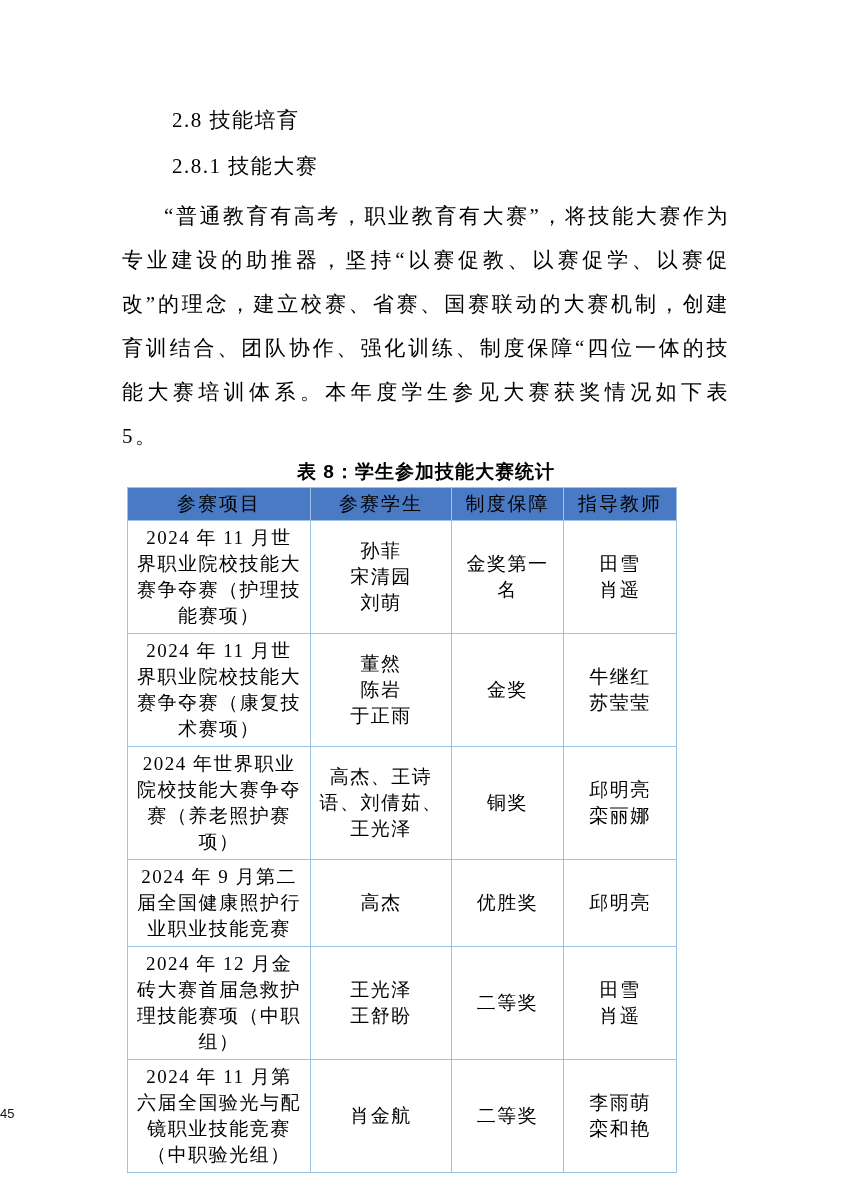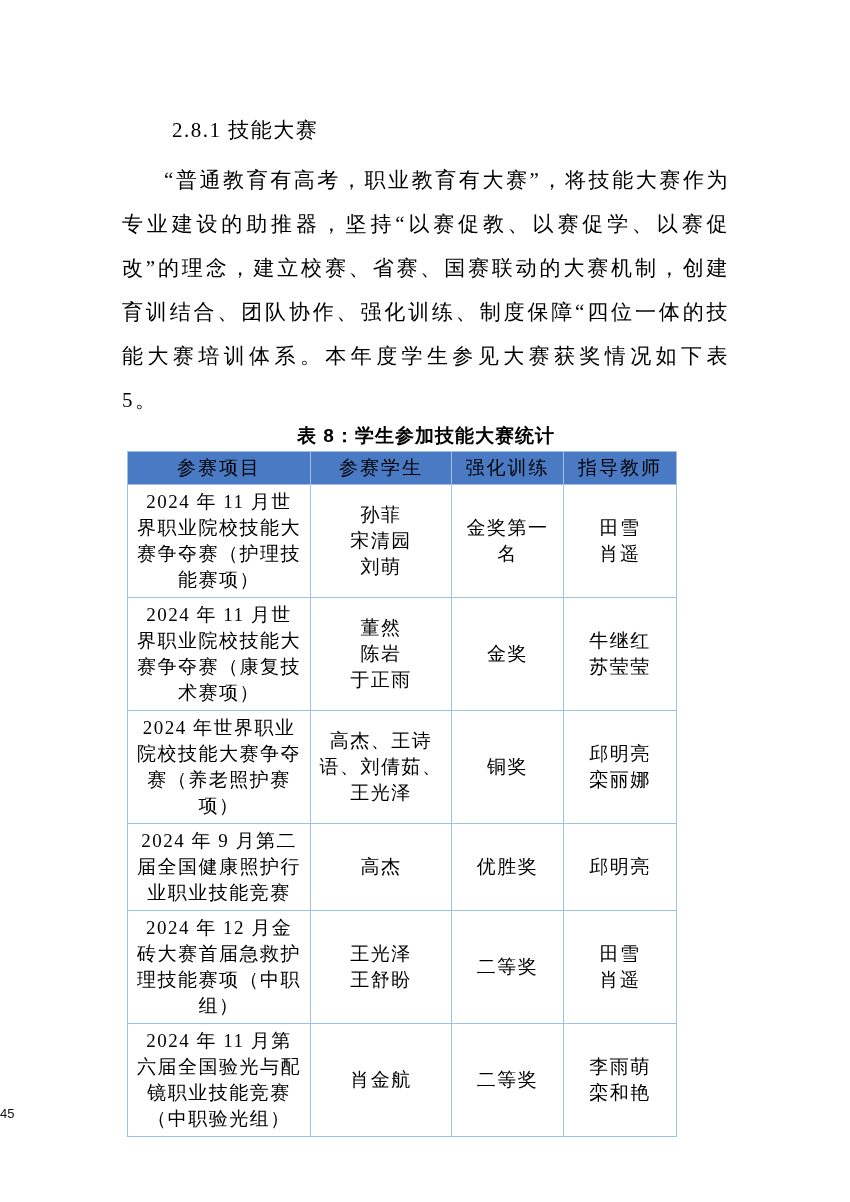--- a/index.html
+++ b/index.html
@@ -89,38 +89,39 @@
     font-size:13px;
     color:#111;
   }
 </style>
 </head>
 <body>
 
 <div class="page">
   <div class="content">
 
+    <div class="heading h1">2.8 技能培育</div>
     <div class="heading h2">2.8.1 技能大赛</div>
 
     <p class="para">“普通教育有高考，职业教育有大赛”，将技能大赛作为专业建设的助推器，坚持“以赛促教、以赛促学、以赛促改”的理念，建立校赛、省赛、国赛联动的大赛机制，创建育训结合、团队协作、强化训练、制度保障“四位一体的技能大赛培训体系。本年度学生参见大赛获奖情况如下表 5。</p>
 
     <div class="caption">表 8：学生参加技能大赛统计</div>
 
     <table class="awards">
       <colgroup>
         <col class="c1">
           <col class="c2">
           <col class="c3">
           <col class="c4">
       </colgroup>
       <thead>
         <tr>
           <th>参赛项目</th>
           <th>参赛学生</th>
-          <th>强化训练</th>
+          <th>制度保障</th>
           <th>指导教师</th>
         </tr>
       </thead>
       <tbody>
         <tr>
           <td class="cell-project">2024 年 11 月世界职业院校技能大赛争夺赛（护理技能赛项）</td>
           <td class="cell-students">孙菲
 宋清园
 刘萌</td>
           <td class="cell-award">金奖第一名</td>

